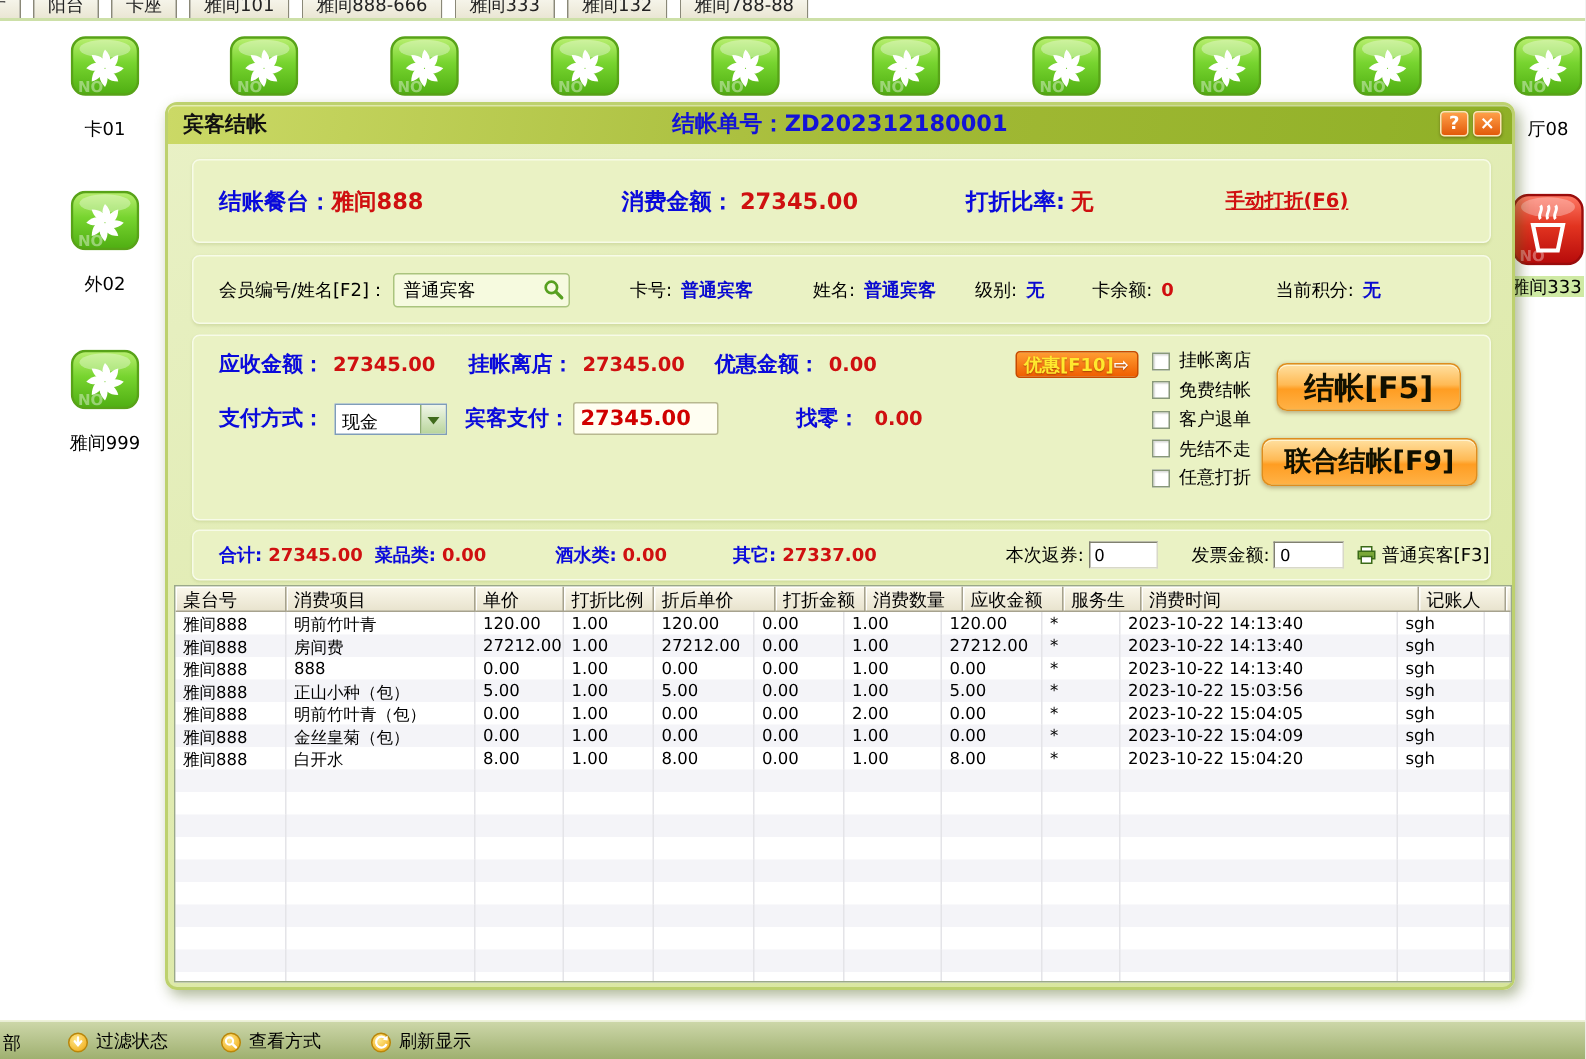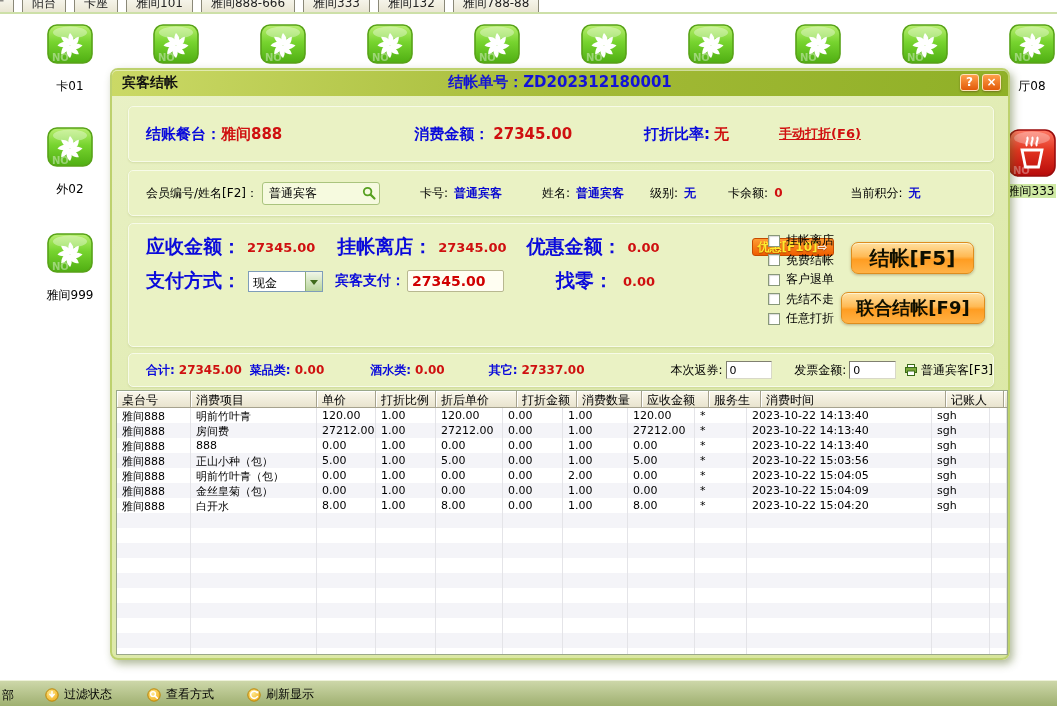--- a/index.html
+++ b/index.html
@@ -37,21 +37,21 @@
 .lnk-discount{font-size:13px;font-weight:bold;color:#d01010;text-decoration:underline;cursor:pointer;}
 
 .mi-lbl{color:#000;}
 .mi-val{color:#0a0ad0;font-weight:bold;}
 .mi-val-red{color:#d01010;font-weight:bold;}
 .member-input{width:118px;height:23px;margin-left:4px;background:#f6fadf;border:1px solid #aac47e;border-radius:3px;display:flex;align-items:center;padding:0 2px 0 6px;font-size:12px;cursor:text;}
 .member-input .mtext{flex:1;}
 
 .p-row{position:absolute;display:flex;align-items:center;}
 .pr1{left:17px;top:10px;}.pr2{left:17px;top:44px;}.pr3{left:17px;top:82px;}
-.pay-lbl{font-size:19px;font-weight:bold;color:#0a0adb;white-space:nowrap;}
+.pay-lbl{font-size:14px;font-weight:bold;color:#0a0adb;white-space:nowrap;}
 .pay-val{font-size:13px;font-weight:bold;color:#cf1010;margin-left:6px;}
 .coupon-btn{margin-left:92px;height:18px;padding:0 5px;border-radius:3px;background:linear-gradient(#ff9d33,#ef5e00);border:1px solid #c64a00;color:#ffe92e;font-size:12px;font-weight:bold;line-height:16px;cursor:pointer;text-shadow:0 1px 1px rgba(120,40,0,.6);white-space:nowrap;}
 .coupon-arrow{color:#fff;}
 .dd{width:75px;height:21px;margin-left:7px;background:#fff;border:1px solid #7f9db9;display:flex;cursor:pointer;}
 .dd-val{flex:1;font-size:12px;padding:3px 0 0 4px;}
 .dd-btn{width:17px;background:linear-gradient(#f0f6e8,#b9d59c);border-left:1px solid #8fae70;position:relative;}
 .dd-btn::after{content:'';position:absolute;left:4px;top:8px;border:4px solid transparent;border-top:5px solid #3f6a1c;}
 .pay-input{width:97px;height:22px;margin-left:2px;background:#fffef2;border:1px solid #b8b890;border-radius:2px;font-size:14px;font-weight:bold;color:#d00000;padding:0 4px;display:flex;align-items:center;cursor:text;}
 .rm-lbl{font-size:12px;color:#000;}
 .remark-input{width:326px;height:22px;margin-left:8px;background:#f6fadf;border:1px solid #dce8b4;border-radius:9px;cursor:text;}
@@ -331,21 +331,21 @@
       <span class="tbtn close">×</span>
     </div>
 
     <div class="panel" id="panel-summary">
       <span class="big-lbl">结账餐台：</span>
       <span class="big-val">雅间888</span>
       <span class="big-lbl" style="margin-left:132px;">消费金额：</span>
       <span class="big-val" style="margin-left:4px;">27345.00</span>
       <span class="big-lbl" style="margin-left:72px;">打折比率:</span>
       <span class="big-val" style="margin-left:4px;">无</span>
-      <span class="lnk-discount" style="margin-left:50px;">手动打折(F6)</span>
+      <span class="lnk-discount" style="margin-left:88px;">手动打折(F6)</span>
     </div>
 
     <div class="panel" id="panel-member">
       <span class="mi-lbl">会员编号/姓名[F2]：</span>
       <span class="member-input">
         <span class="mtext">普通宾客</span>
         <svg width="15" height="15" viewBox="0 0 15 15">
             <circle cx="5.6" cy="5.6" r="3.8" stroke="#57a020" stroke-width="1.8" fill="none"></circle>
             <line x1="8.6" y1="8.6" x2="12.5" y2="12.5" stroke="#57a020" stroke-width="2.2" stroke-linecap="round"></line>
           </svg>

